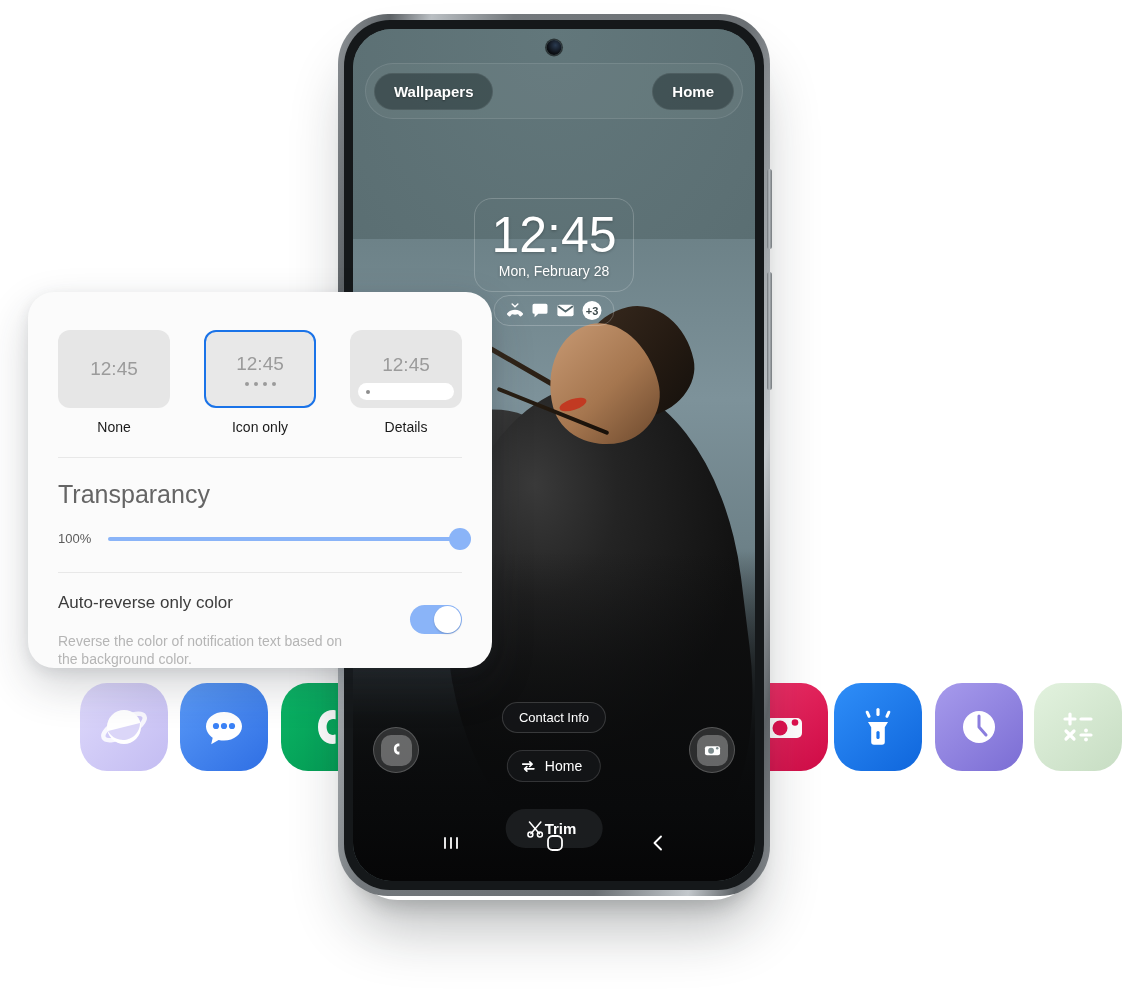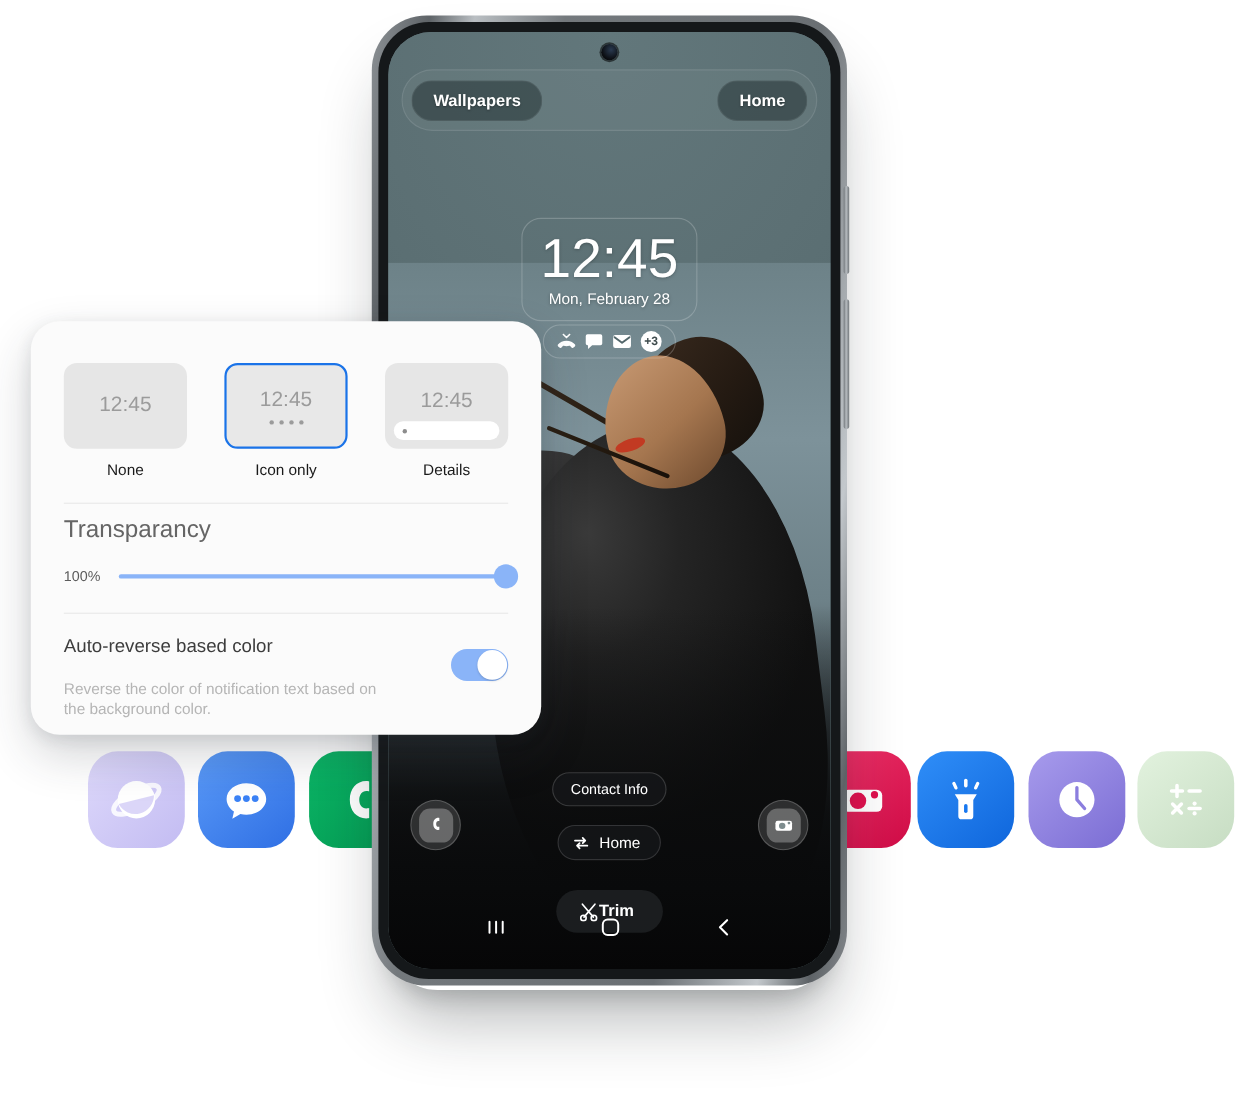--- a/index.html
+++ b/index.html
@@ -235,21 +235,21 @@
   .dots i { width: 4px; height: 4px; border-radius: 50%; background: #9b9b9b; display:block; }
   .detail-bar {
     position: absolute; left: 8px; right: 8px; bottom: 8px; height: 17px;
     background: #fff; border-radius: 9px; display: flex; align-items: center; padding-left: 8px;
   }
   .detail-bar i { width: 4px; height: 4px; border-radius: 50%; background: #8d8d8d; display:block; }
   .opt-label { margin-top: 11px; font-size: 14px; color: #1a1a1a; }
 
   .divider { height: 1px; background: #e8e8e8; margin: 22px 0 0; }
 
-  .sect-title { font-size: 22px; color: #656565; font-weight: 400; margin-top: 10px; }
+  .sect-title { font-size: 25px; color: #656565; font-weight: 400; margin-top: 22px; }
   .slider-row { display: flex; align-items: center; gap: 14px; margin-top: 22px; }
   .slider-val { font-size: 13px; color: #5c5c5c; width: 36px; }
   .slider-track {
     position: relative; flex: 1; height: 4px; background: #8ab4f8; border-radius: 2px;
   }
   .slider-knob {
     position: absolute; right: -9px; top: 50%; transform: translateY(-50%);
     width: 22px; height: 22px; border-radius: 50%; background: #8ab4f8;
   }
 
@@ -478,21 +478,21 @@
       <div class="slider-val">100%</div>
       <div class="slider-track">
         <div class="slider-knob"></div>
       </div>
     </div>
 
     <div class="divider" style="margin-top:26px;"></div>
 
     <div class="toggle-row">
       <div>
-        <div class="tg-title">Auto-reverse based color</div>
+        <div class="tg-title">Auto-reverse only color</div>
         <div class="tg-desc">Reverse the color of notification text based on the background color.</div>
       </div>
       <div class="switch">
         <div class="knob"></div>
       </div>
     </div>
   </div>
 
 </div>
 

